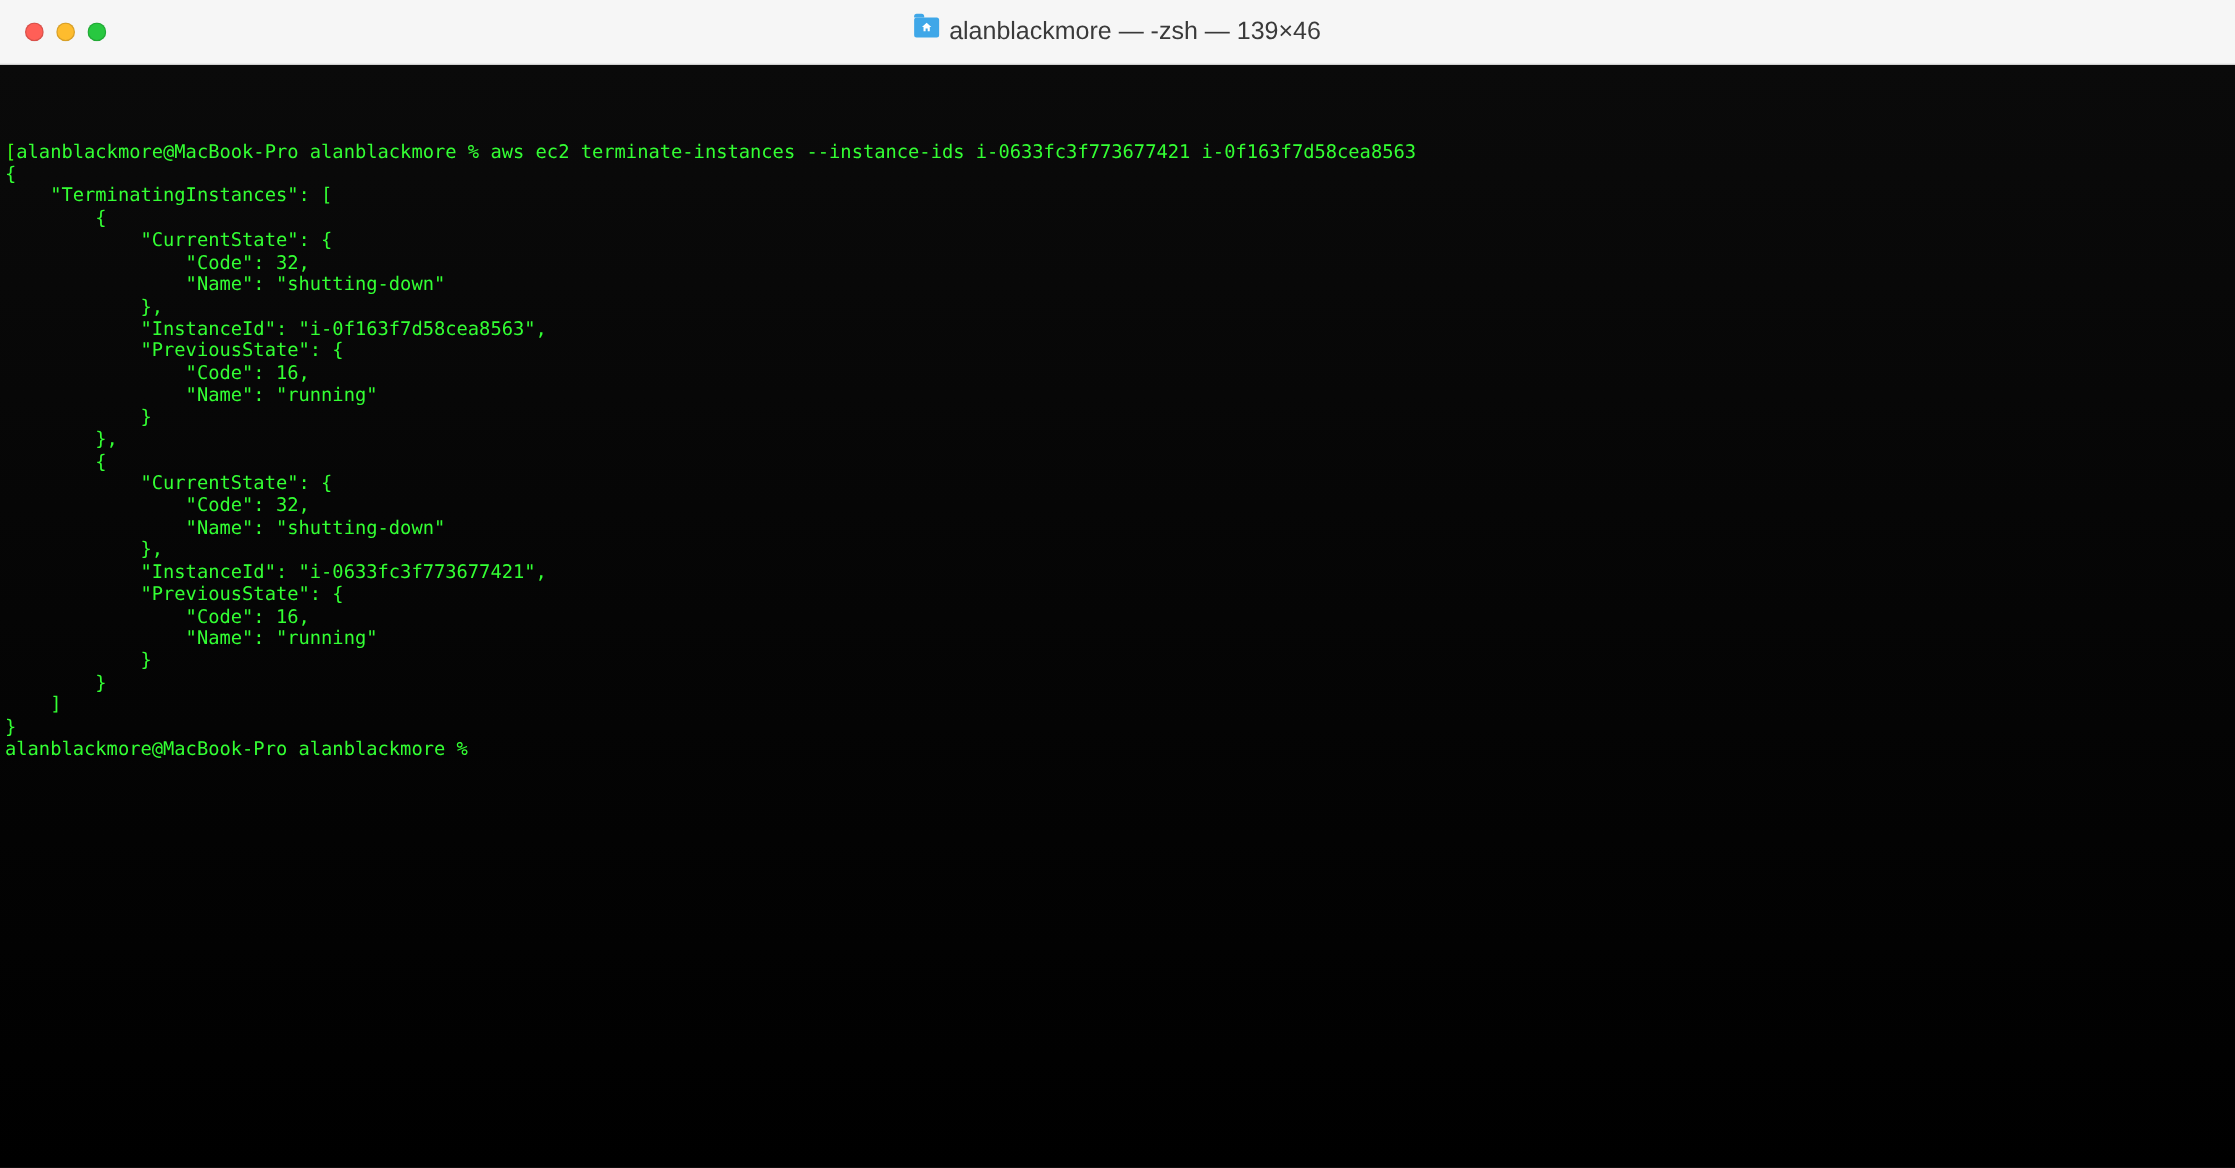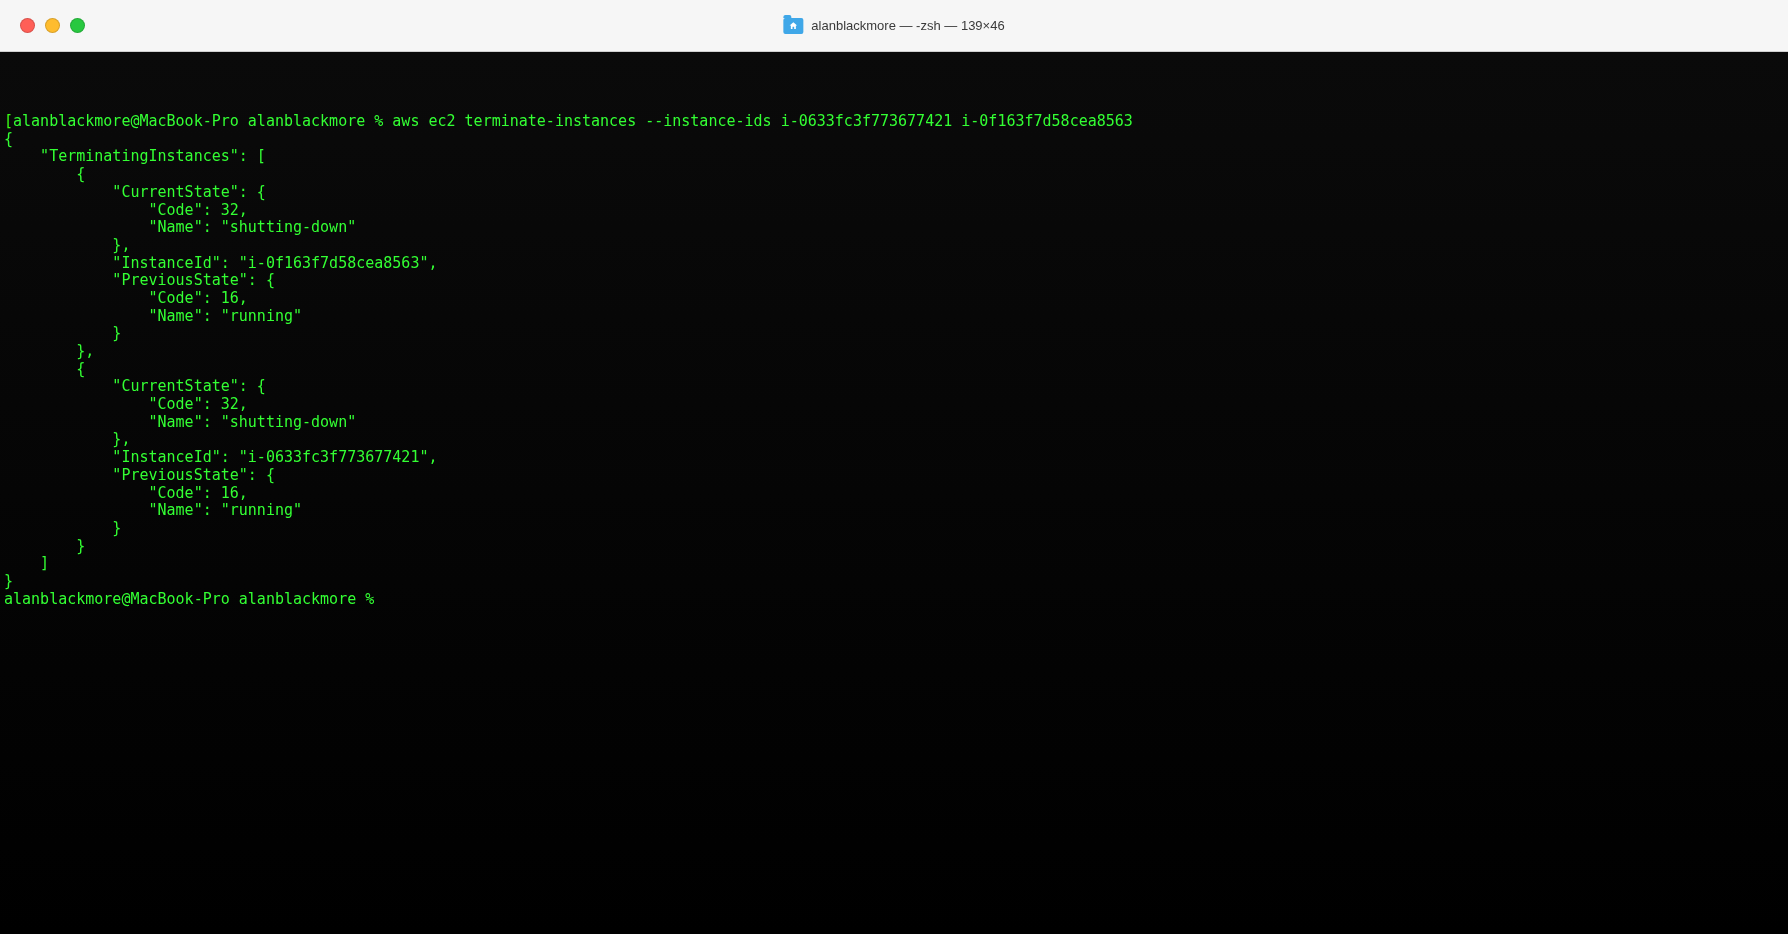--- a/index.html
+++ b/index.html
@@ -37,21 +37,21 @@
     .traffic-red { background: #ff5f57; }
     .traffic-yellow { background: #febc2e; }
     .traffic-green { background: #28c840; }
     .title-center {
       position: absolute;
       left: 50%;
       transform: translateX(-50%);
       display: flex;
       gap: 8px;
       color: #3a3a3a;
-      font-size: 13px;
+      font-size: 20px;
       font-weight: 500;
     }
     .folder-icon {
       width: 20px;
       height: 16px;
       background: #3fa7e8;
       border-radius: 2px;
       position: relative;
       display: flex;
       align-items: center;

